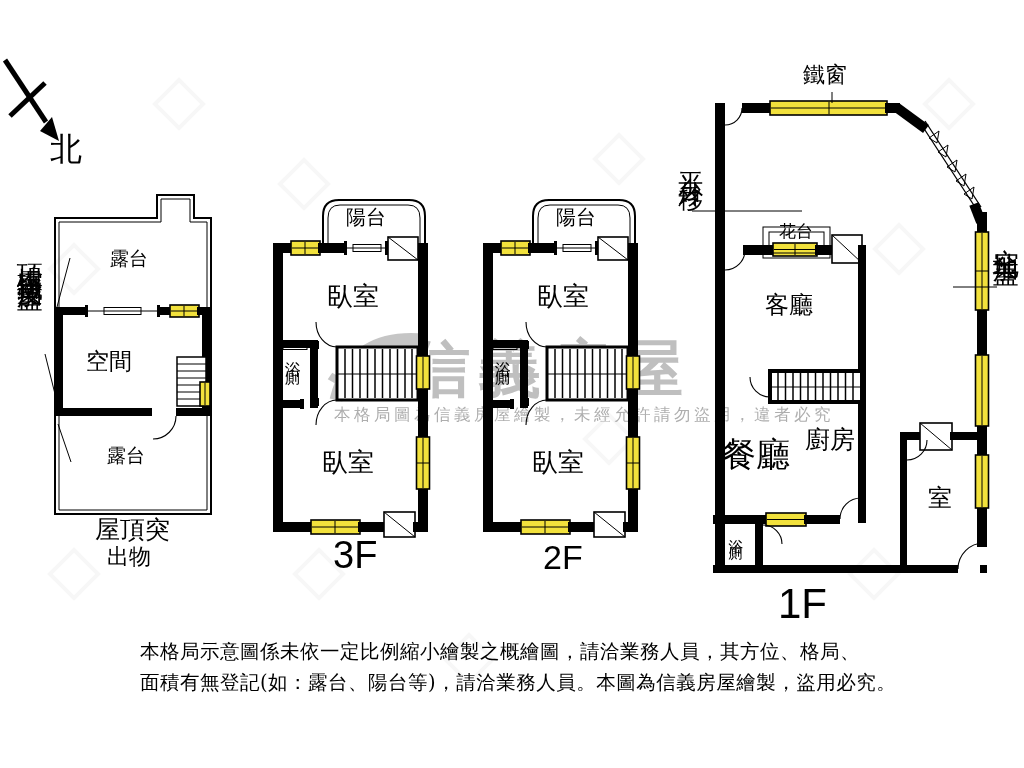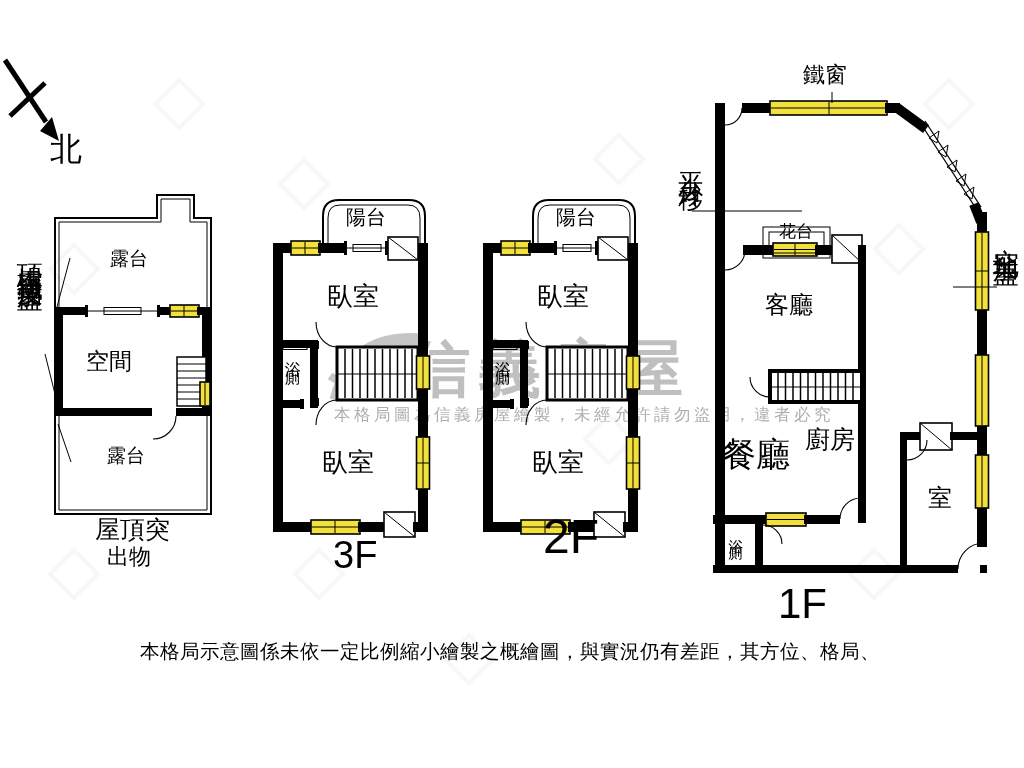--- a/index.html
+++ b/index.html
@@ -255,30 +255,31 @@
   <div class="lbl" style="left:346px;top:207px;font-size:20px">陽台</div>
   <div class="lbl" style="left:327px;top:283px;font-size:26px">臥室</div>
   <div class="lbl vtext" style="left:284px;top:349px;font-size:16px;letter-spacing:6px">浴廁</div>
   <div class="lbl" style="left:322px;top:449px;font-size:26px">臥室</div>
   <div class="lbl flabel" style="left:333px;top:536px;font-size:38px">3F</div>
 
   <div class="lbl" style="left:556px;top:207px;font-size:20px">陽台</div>
   <div class="lbl" style="left:537px;top:283px;font-size:26px">臥室</div>
   <div class="lbl vtext" style="left:494px;top:349px;font-size:16px;letter-spacing:6px">浴廁</div>
   <div class="lbl" style="left:532px;top:449px;font-size:26px">臥室</div>
-  <div class="lbl flabel" style="left:543px;top:512px;font-size:48px">2F</div>
+  <div class="lbl flabel" style="left:543px;top:540px;font-size:34px">2F</div>
 
   <div class="lbl" style="left:803px;top:63px;font-size:22px">鐵窗</div>
   <div class="lbl vtext" style="left:677px;top:152px;font-size:25px;letter-spacing:5px">平台外移</div>
   <div class="lbl" style="left:779px;top:223px;font-size:17px">花台</div>
   <div class="lbl" style="left:765px;top:293px;font-size:24px">客廳</div>
   <div class="lbl" style="left:722px;top:437px;font-size:34px">餐廳</div>
   <div class="lbl" style="left:805px;top:427px;font-size:25px">廚房</div>
   <div class="lbl vtext" style="left:727px;top:527px;font-size:15px;letter-spacing:5px">浴廁</div>
   <div class="lbl" style="left:928px;top:486px;font-size:24px">室</div>
   <div class="lbl vtext" style="left:992px;top:228px;font-size:26px;letter-spacing:4px">空地加蓋</div>
   <div class="lbl flabel" style="left:778px;top:582px;font-size:42px">1F</div>
 
   <div id="disclaimer">
-    <div>本格局示意圖係未依一定比例縮小繪製之概繪圖，與實況仍有差距，其方位、格局、</div>
+    <div>本格局示意圖係未依一定比例縮小繪製之概繪圖，請洽業務人員，其方位、格局、</div>
+    <div>面積有無登記(如：露台、陽台等)，請洽業務人員。本圖為信義房屋繪製，盜用必究。</div>
   </div>
 
 </div>
 
 </body></html>

